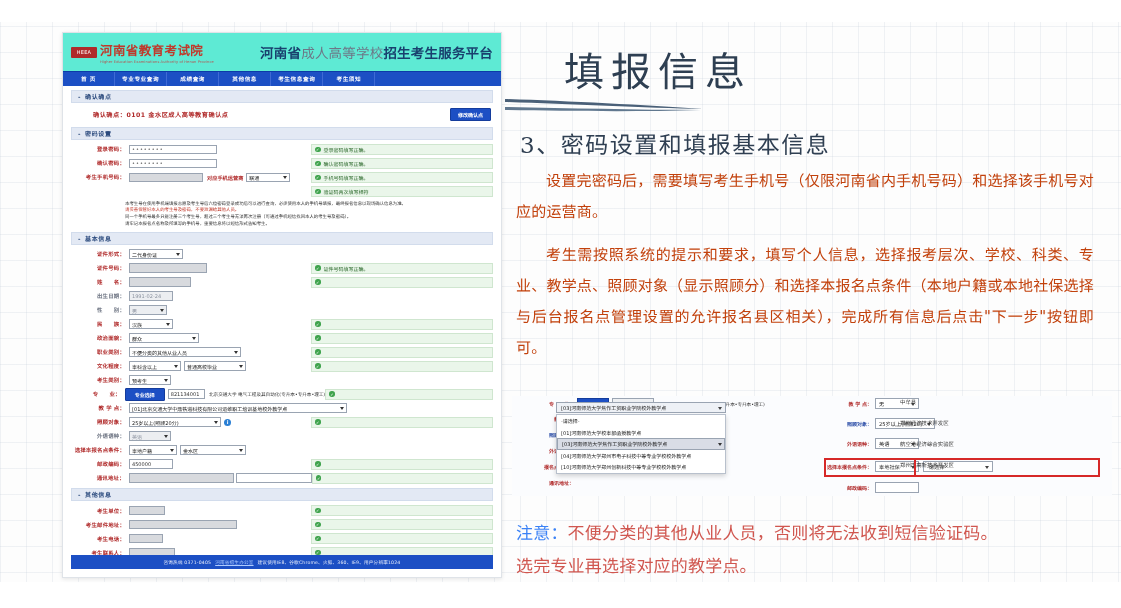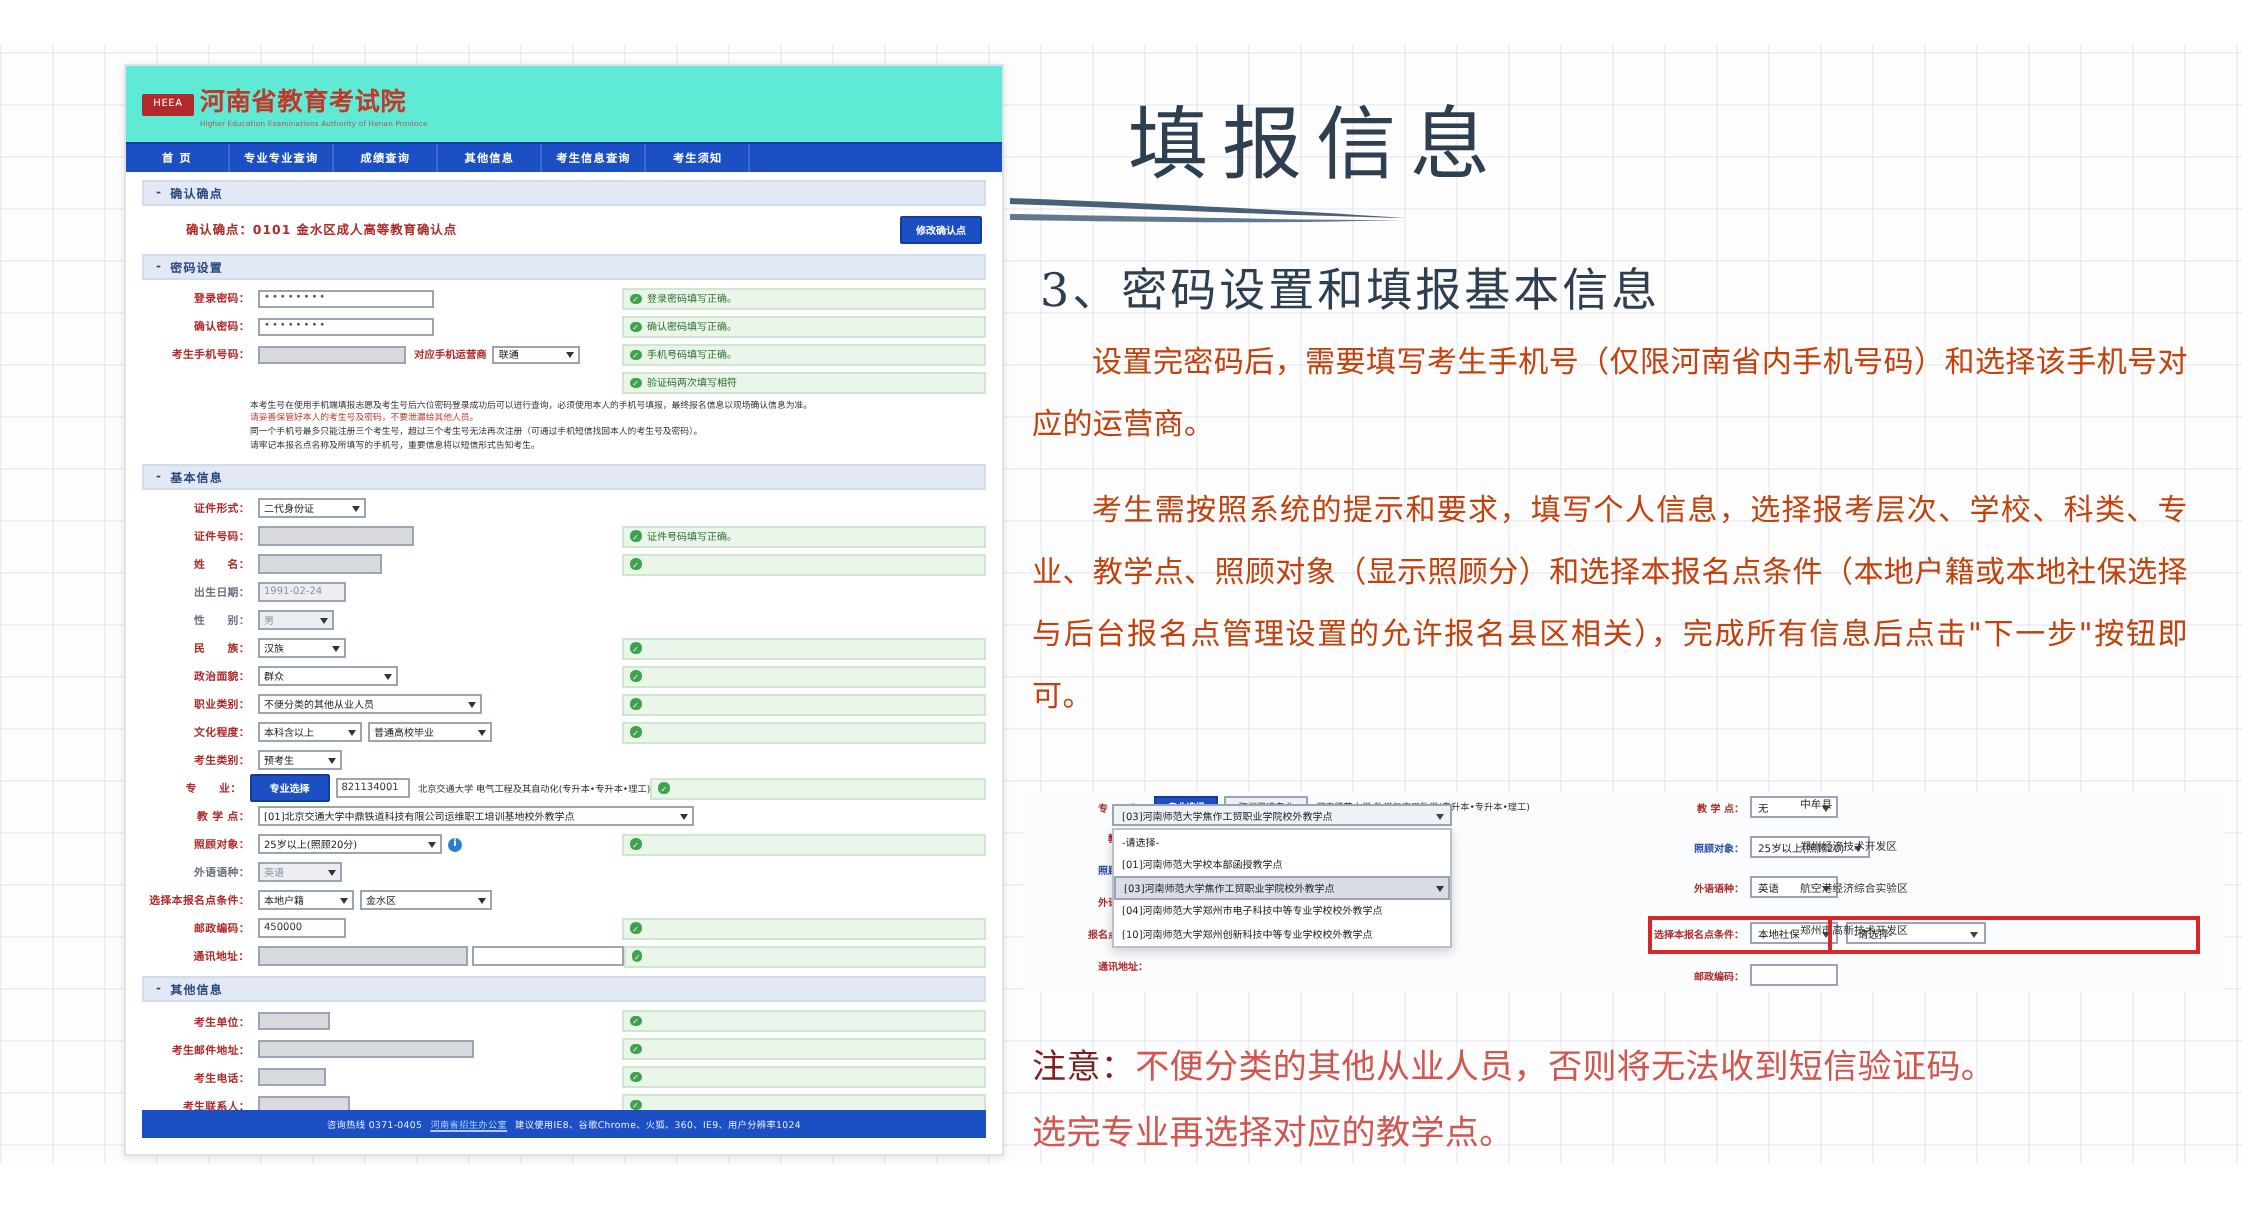--- a/index.html
+++ b/index.html
@@ -230,41 +230,44 @@
     border:2px solid #d62828; border-right:none; z-index:6;
   }
 
   .note{
     position:absolute; left:516px;
     font-family:"DejaVu Sans","Liberation Sans",sans-serif;
     font-size:17px; letter-spacing:.2px; white-space:nowrap;
   }
   #note1{ top:519px; }
   #note2{ top:552px; }
-  .note .k{ color:#7f1d1d; }
+  .note .k{ color:#3b82f6; }
   .note .v{ color:#d0564f; }
   .note .all{ color:#d0564f; }
 </style>
 </head>
 <body>
 
 <div class="page-bg"></div>
 <div class="top-strip"></div>
 <div class="bottom-strip"></div>
 
 <div class="shot">
 <div class="shot-inner">
 
   <div class="site-head">
     <div class="logo">
       <div class="logo-mark">HEEA</div>
       <div class="logo-stack">
         <div class="logo-cn">河南省教育考试院</div>
         <div class="logo-en">Higher Education Examinations Authority of Henan Province</div>
       </div>
+    </div>
+    <div class="site-title">
+      <span class="t1">河南省</span><span class="t2">成人高等学校</span><span class="t3">招生</span><span class="t5">考生服务平台</span>
     </div>
   </div>
 
   <div class="navbar">
     <div class="nav-item">首  页</div>
     <div class="nav-item">专业专业查询</div>
     <div class="nav-item">成绩查询</div>
     <div class="nav-item">其他信息</div>
     <div class="nav-item">考生信息查询</div>
     <div class="nav-item">考生须知</div>

